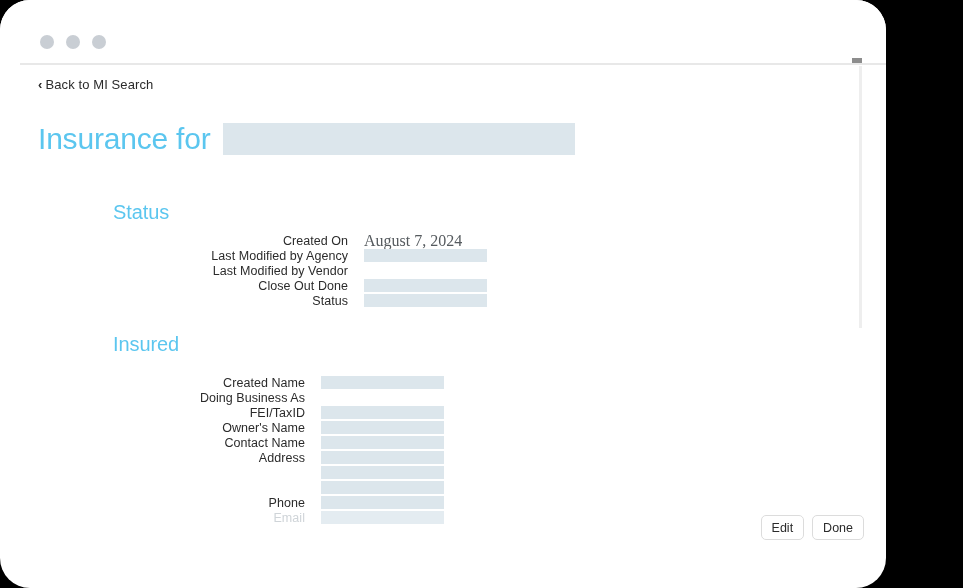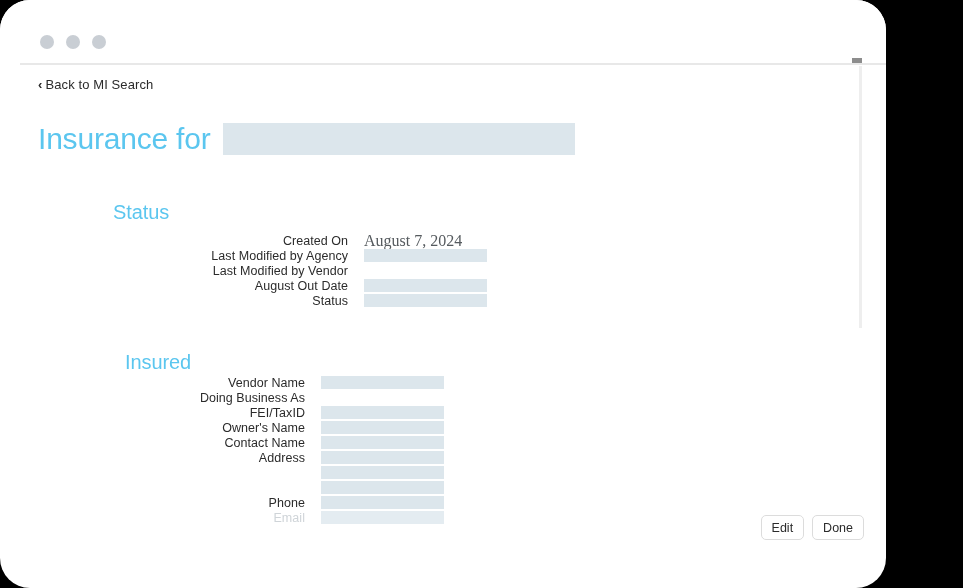--- a/index.html
+++ b/index.html
@@ -126,21 +126,21 @@
 
   
   .section-heading {
     position: absolute;
     font-size: 20px;
     font-weight: 400;
     color: #5bc6ef;
     letter-spacing: -0.1px;
   }
   #status-heading  { left: 113px; top: 136px; }
-  #insured-heading { left: 113px; top: 286px; margin-left: 12px; }
+  #insured-heading { left: 113px; top: 268px; }
 
   .field-group {
     position: absolute;
     left: 0;
     width: 941px;
   }
   #status-fields  { top: 168px; padding-left: 43px; }
   #insured-fields { top: 310px; }
 
   .field-row {
@@ -240,33 +240,33 @@
         </div>
         <div class="field-row">
           <div class="field-label">Last Modified by Agency</div>
           <div class="field-bar"></div>
         </div>
         <div class="field-row">
           <div class="field-label">Last Modified by Vendor</div>
           <div class="field-bar empty"></div>
         </div>
         <div class="field-row">
-          <div class="field-label">August Out Date</div>
+          <div class="field-label">Close Out Done</div>
           <div class="field-bar"></div>
         </div>
         <div class="field-row">
           <div class="field-label">Status</div>
           <div class="field-bar"></div>
         </div>
       </div>
 
     <div class="section-heading" id="insured-heading">Insured</div>
     <div class="field-group" id="insured-fields">
         <div class="field-row">
-          <div class="field-label">Vendor Name</div>
+          <div class="field-label">Created Name</div>
           <div class="field-bar"></div>
         </div>
         <div class="field-row">
           <div class="field-label">Doing Business As</div>
           <div class="field-bar empty"></div>
         </div>
         <div class="field-row">
           <div class="field-label">FEI/TaxID</div>
           <div class="field-bar"></div>
         </div>

